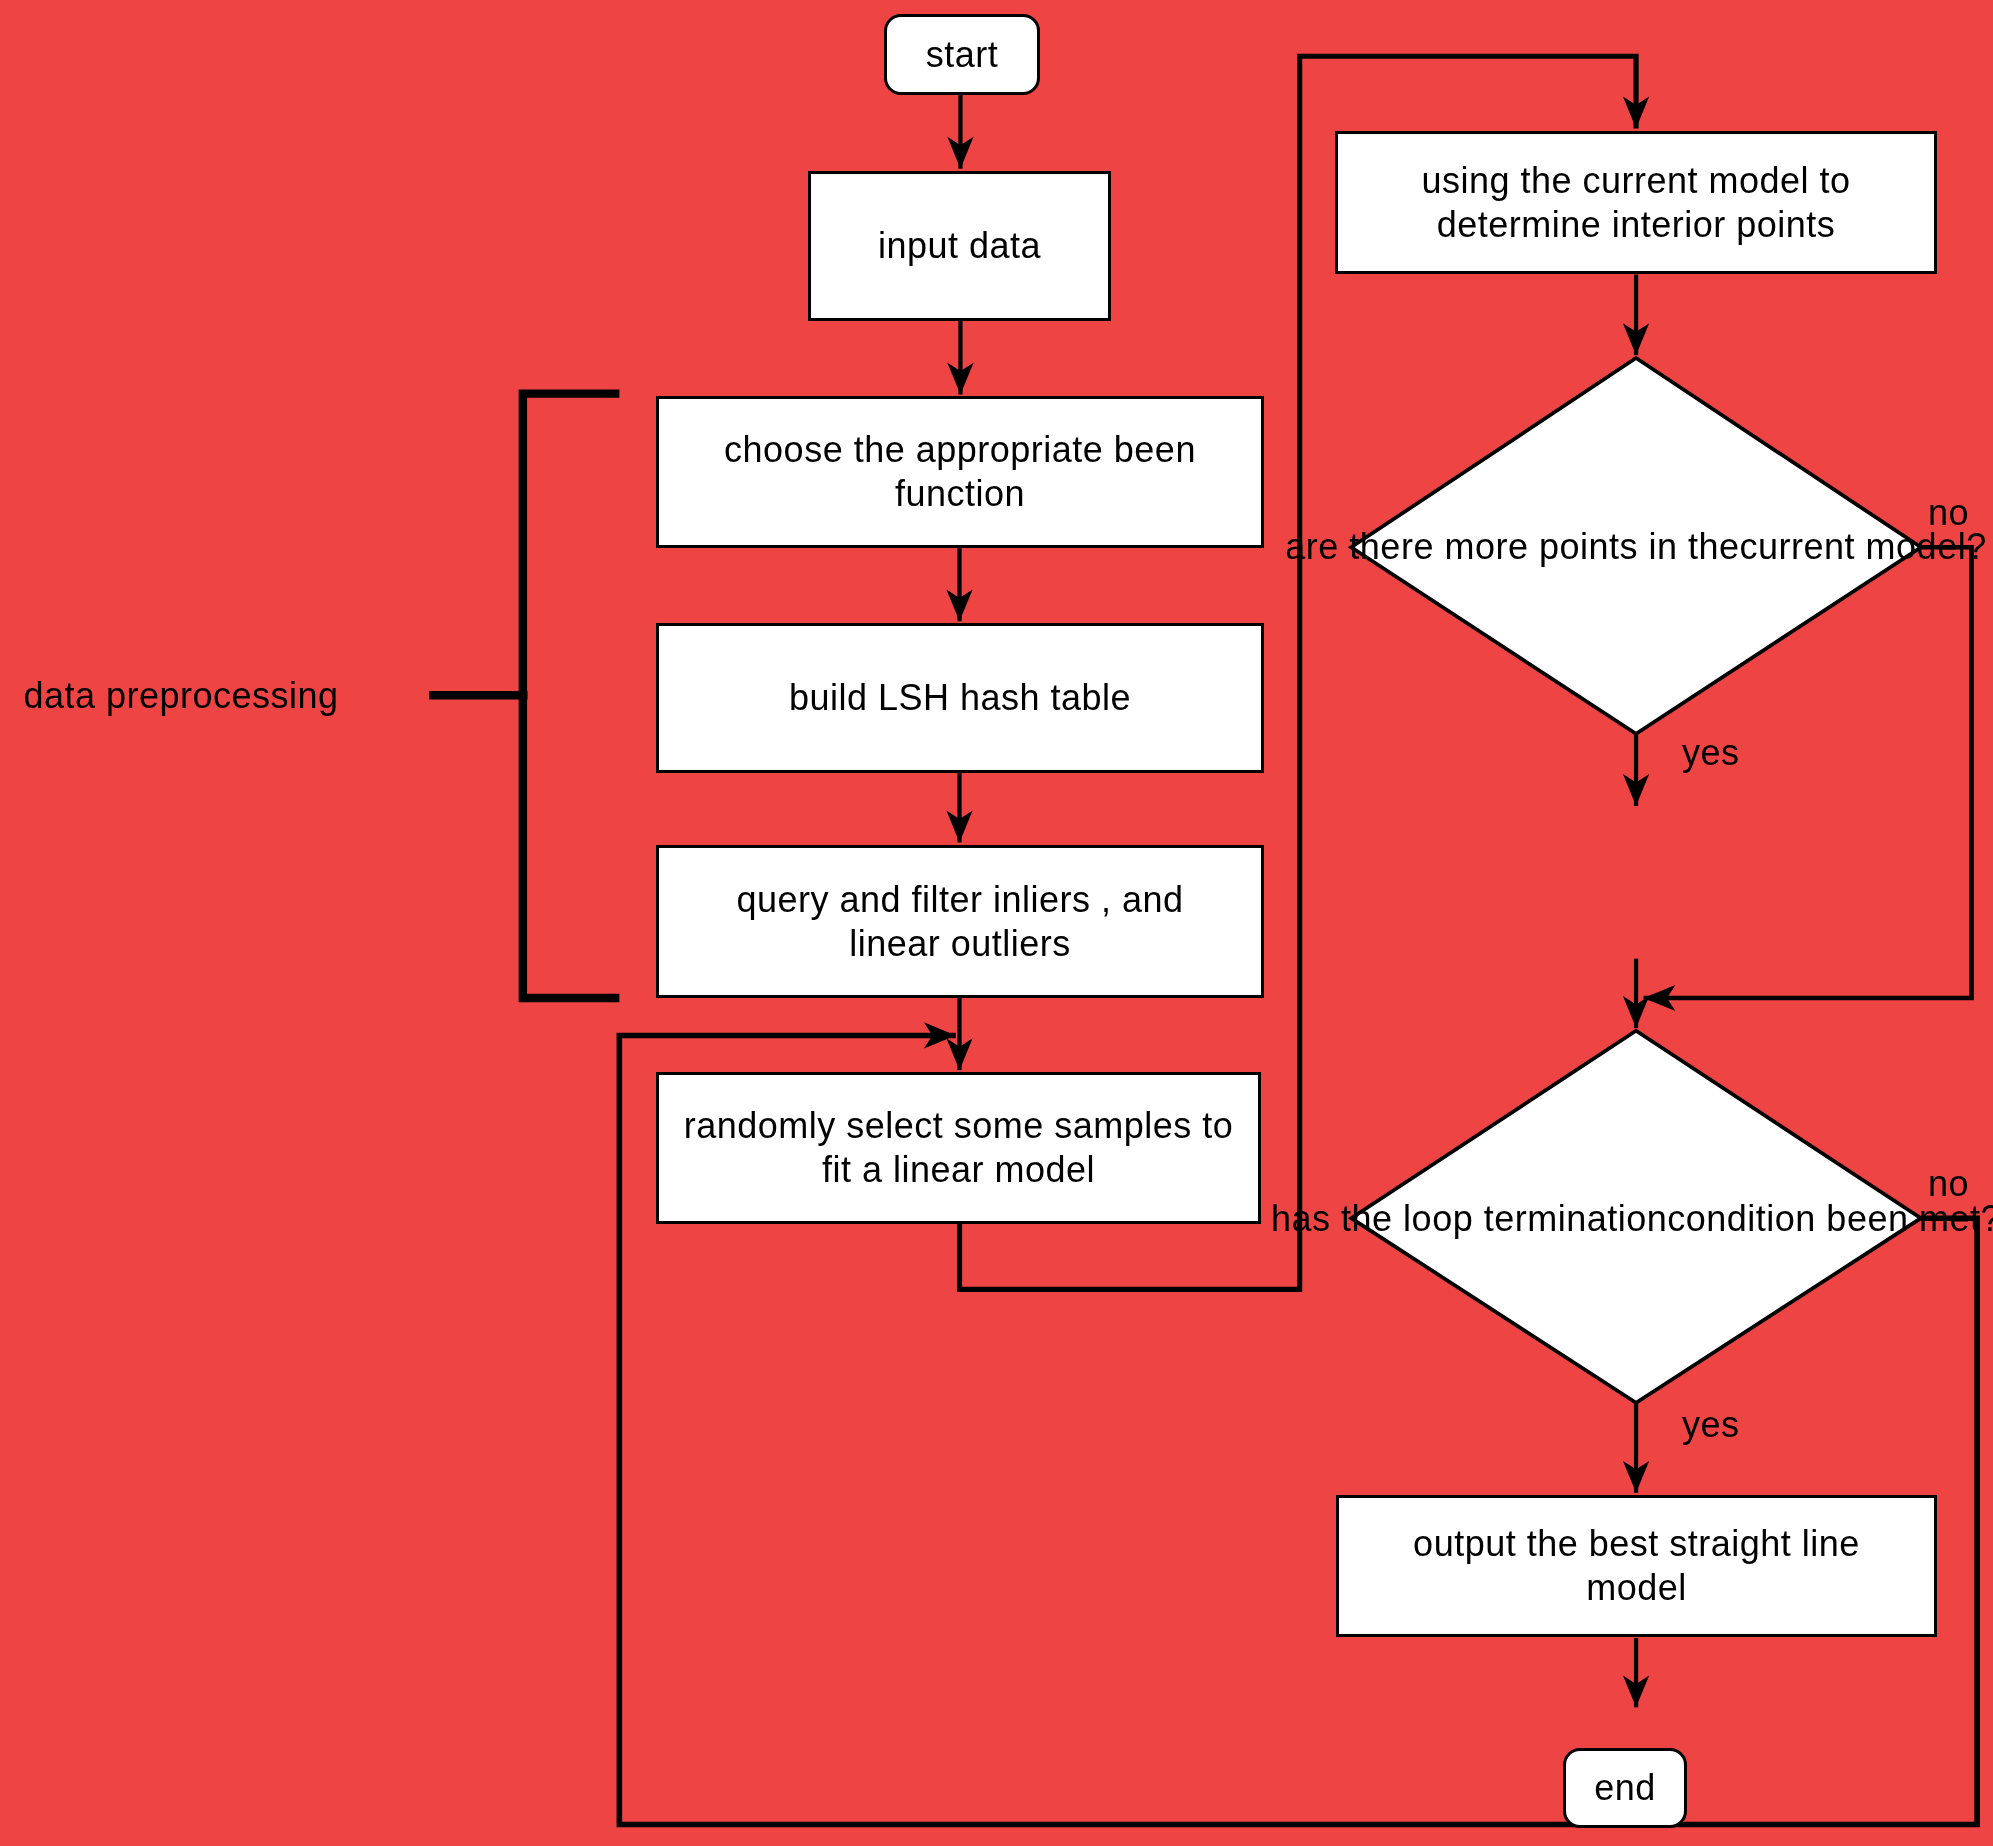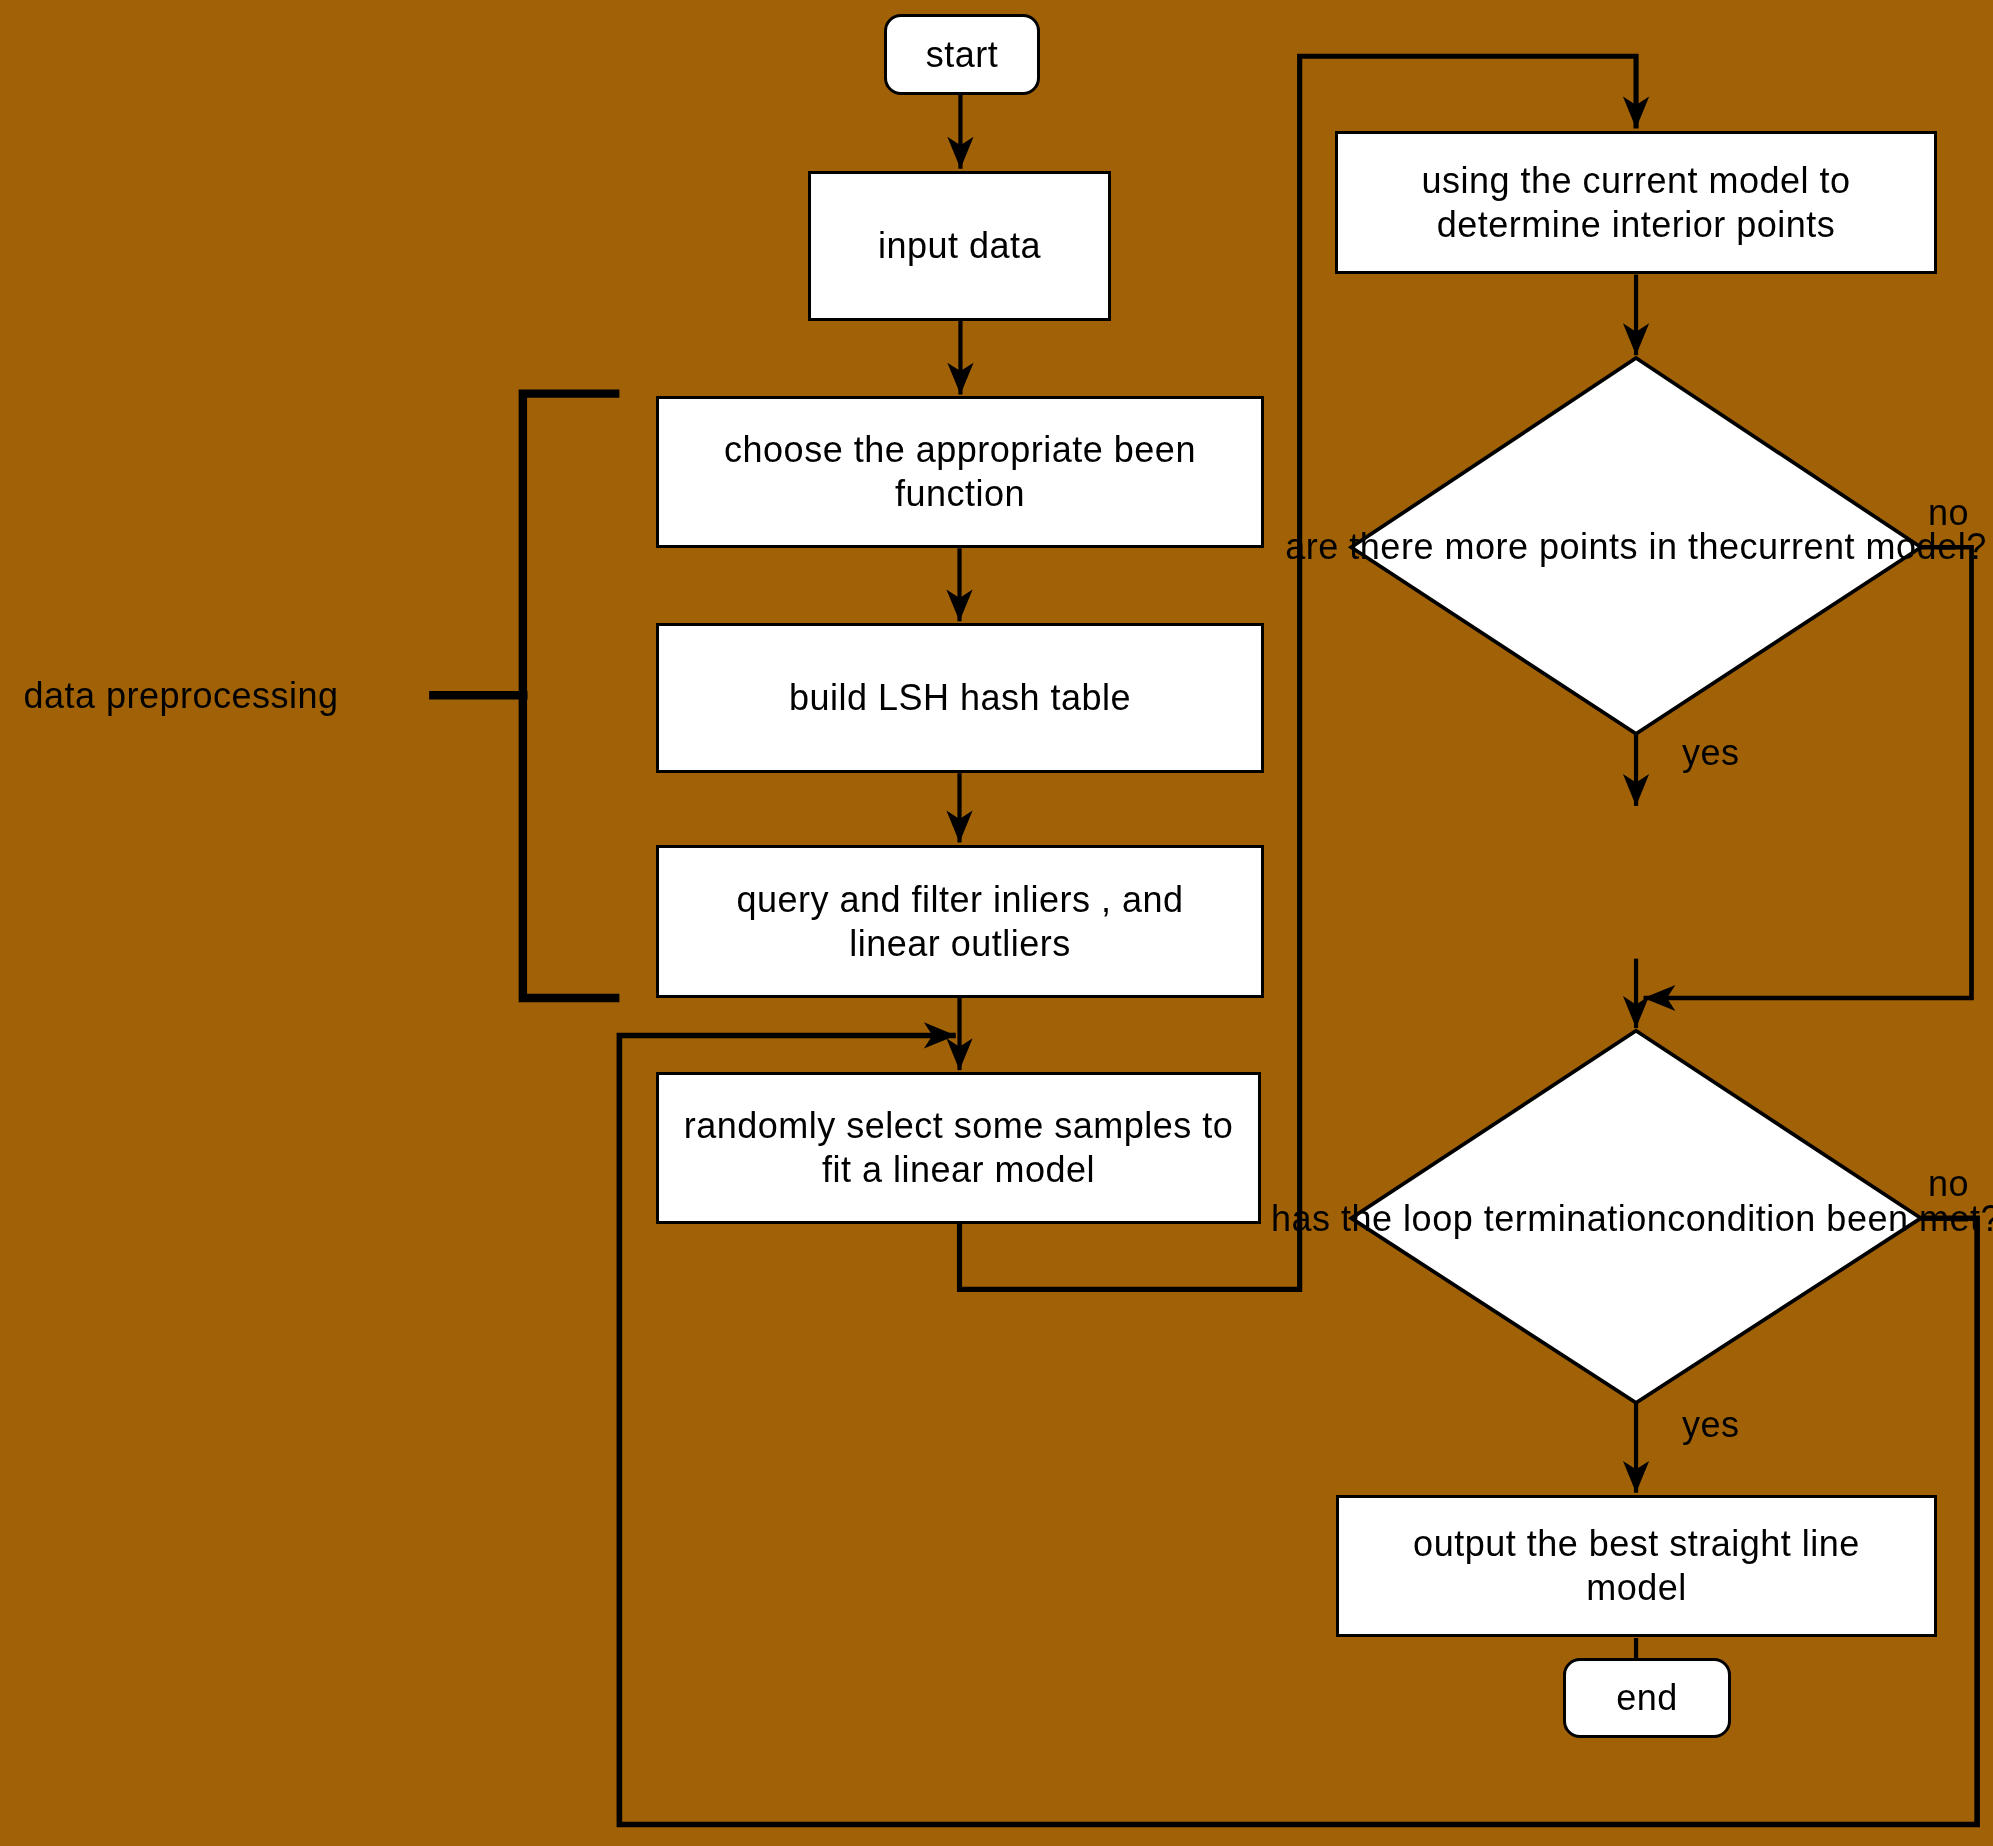--- a/index.html
+++ b/index.html
@@ -1,19 +1,19 @@
 <!DOCTYPE html>
 <html style="font-size:15px"><head>
 <meta charset="utf-8">
 <style>
   html,body{margin:0;padding:0;background:#ffffff;}
   #canvas{
     position:relative;
     width:1994px;height:1847px;
-    background:#a16207;
+    background:#ef4444;
     font-family:"Liberation Sans","DejaVu Sans",sans-serif;
     color:#000;
     overflow:hidden;
   }
   #edges{position:absolute;left:0;top:0;width:1994px;height:1847px;}
   .node{
     position:absolute;
     box-sizing:border-box;
     border:3.7px solid #000;
     background:#fff;
@@ -127,21 +127,21 @@
   </div>
 
 
   <div class="node" style="left:1336px;top:1495px;width:601px;height:142px">
     <div class="nlines">
       <span>output the best straight line</span>
       <span>model</span>
     </div>
   </div>
 
-  <div class="node pill" style="left:1563px;top:1658px;width:168px;height:80px">
+  <div class="node pill" style="left:1563px;top:1748px;width:124px;height:80px">
     <div class="nlines">
         <span>end</span>
       </div>
   </div>
 
   <div class="dtext" style="left:1355px;top:462px;width:562px;height:169px">
     <span>are there more points in the</span>
     <span>current model?</span>
   </div>
 

